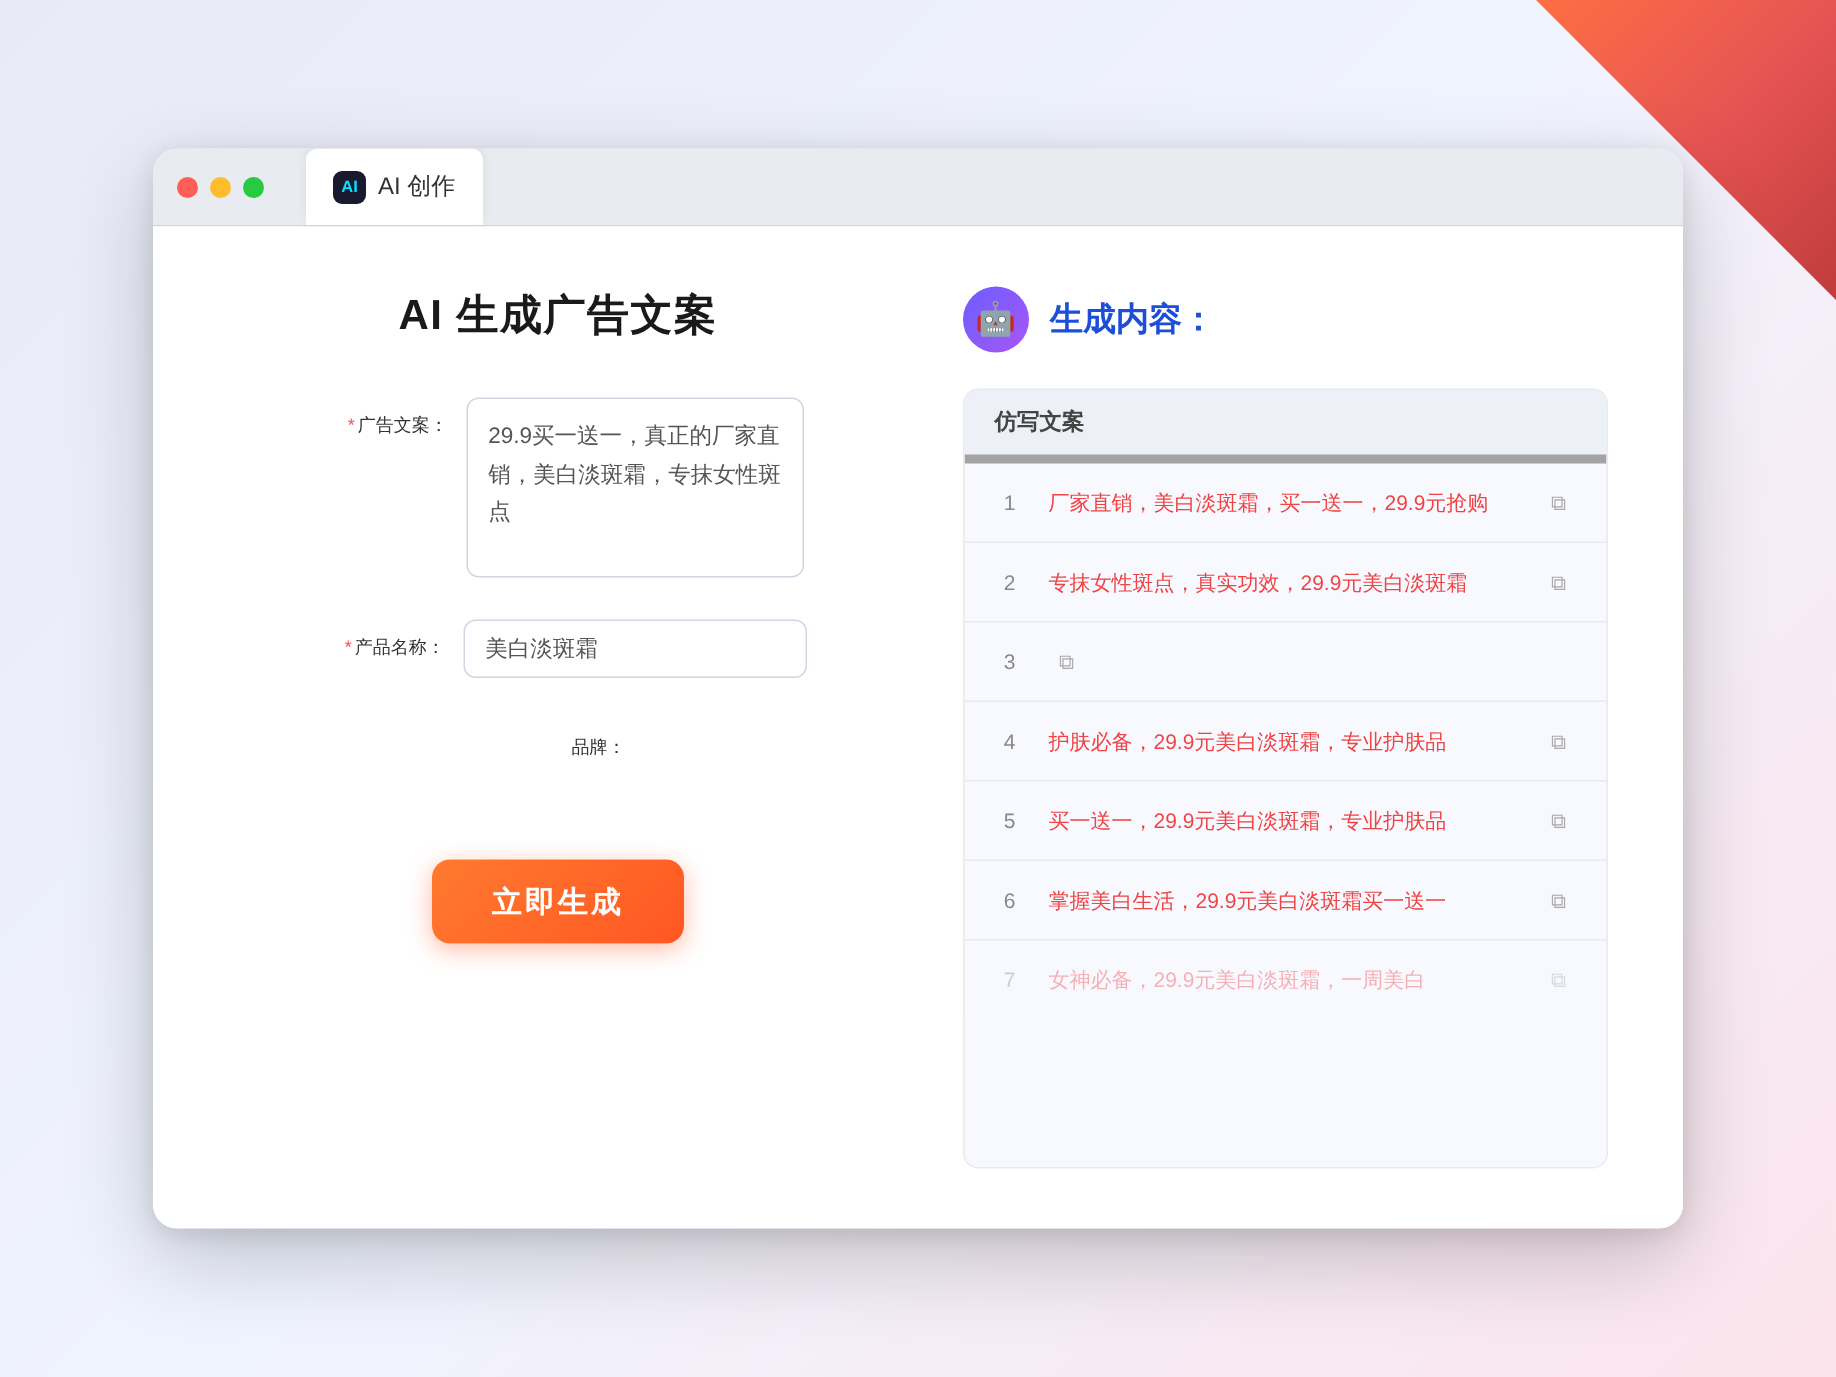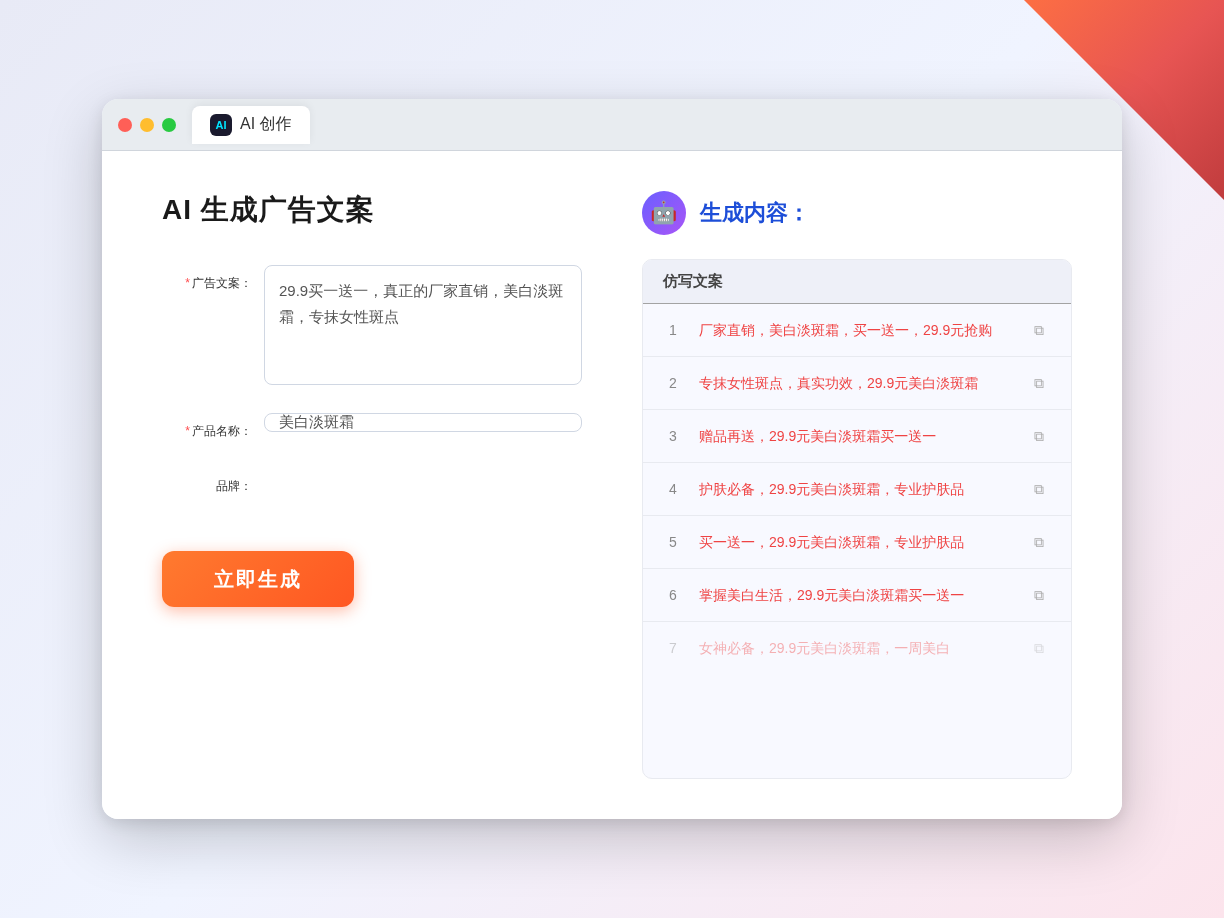--- a/index.html
+++ b/index.html
@@ -37,23 +37,22 @@
       position: relative;
       z-index: 10;
     }
 
     
     .title-bar {
       height: 52px;
       background: #e8ecf0;
       border-radius: 16px 16px 0 0;
       display: flex;
-      align-items: center;
       padding: 0 16px;
-      gap: 0;
+      gap: 12px;
       border-bottom: 1px solid #d0d5dc;
     }
     .traffic-lights {
       display: flex;
       gap: 8px;
       align-items: center;
     }
     .traffic-light {
       width: 14px; height: 14px;
       border-radius: 50%;
@@ -98,20 +97,21 @@
       padding: 40px 50px 40px 60px;
       gap: 60px;
       overflow: hidden;
     }
 
     
     .left-panel {
       flex: 0 0 420px;
       display: flex;
       flex-direction: column;
+      align-items: center;
     }
     .page-title {
       font-size: 28px;
       font-weight: 700;
       color: #1a1a1a;
       margin-bottom: 36px;
       letter-spacing: 1px;
     }
 
     .form-row {
@@ -129,21 +129,21 @@
       text-align: right;
     }
     .required-star {
       color: #ff4d4f;
       margin-right: 2px;
     }
     .form-input {
       flex: 1;
       border: 1.5px solid #d0d7e3;
       border-radius: 8px;
-      padding: 0 14px;
+      padding: 10px 14px;
       font-size: 15px;
       color: #555;
       background: #fff;
       outline: none;
       font-family: inherit;
     }
     .form-textarea {
       flex: 1;
       border: 1.5px solid #d0d7e3;
       border-radius: 8px;
@@ -151,22 +151,22 @@
       font-size: 15px;
       color: #555;
       background: #fff;
       outline: none;
       resize: none;
       height: 120px;
       font-family: inherit;
       line-height: 1.7;
     }
     .generate-btn {
-      margin-top: 28px;
-      width: 192px;
+      margin-top: 38px;
+      width: 168px;
       height: 56px;
       background: linear-gradient(135deg, #ff7a2f, #ff5722);
       color: #fff;
       border: none;
       border-radius: 12px;
       font-size: 20px;
       font-weight: 700;
       cursor: pointer;
       letter-spacing: 2px;
       box-shadow: 0 4px 16px rgba(255,87,34,0.4);
@@ -206,21 +206,21 @@
       border-radius: 10px;
       overflow: hidden;
       border: 1px solid #e8eaf0;
     }
     .result-table-header {
       background: #eef0f8;
       padding: 12px 20px;
       font-size: 15px;
       font-weight: 600;
       color: #444;
-      border-bottom: 1px solid #a3a3a3;
+      border-bottom: 6px solid #a3a3a3;
     }
     .result-item {
       display: flex;
       align-items: center;
       padding: 14px 20px;
       border-bottom: 1px solid #e8eaf0;
       gap: 16px;
     }
     .result-item:last-child {
       border-bottom: none;
@@ -312,21 +312,20 @@
               <span class="result-text">厂家直销，美白淡斑霜，买一送一，29.9元抢购</span>
               <span class="copy-icon">⧉</span>
             </div>
             <div class="result-item">
               <span class="result-num">2</span>
               <span class="result-text">专抹女性斑点，真实功效，29.9元美白淡斑霜</span>
               <span class="copy-icon">⧉</span>
             </div>
             <div class="result-item">
               <span class="result-num">3</span>
-              <span class="result-text">赠品再送，29.9元美白淡斑霜买一送一</span>
               <span class="copy-icon">⧉</span>
             </div>
             <div class="result-item">
               <span class="result-num">4</span>
               <span class="result-text">护肤必备，29.9元美白淡斑霜，专业护肤品</span>
               <span class="copy-icon">⧉</span>
             </div>
             <div class="result-item">
               <span class="result-num">5</span>
               <span class="result-text">买一送一，29.9元美白淡斑霜，专业护肤品</span>

